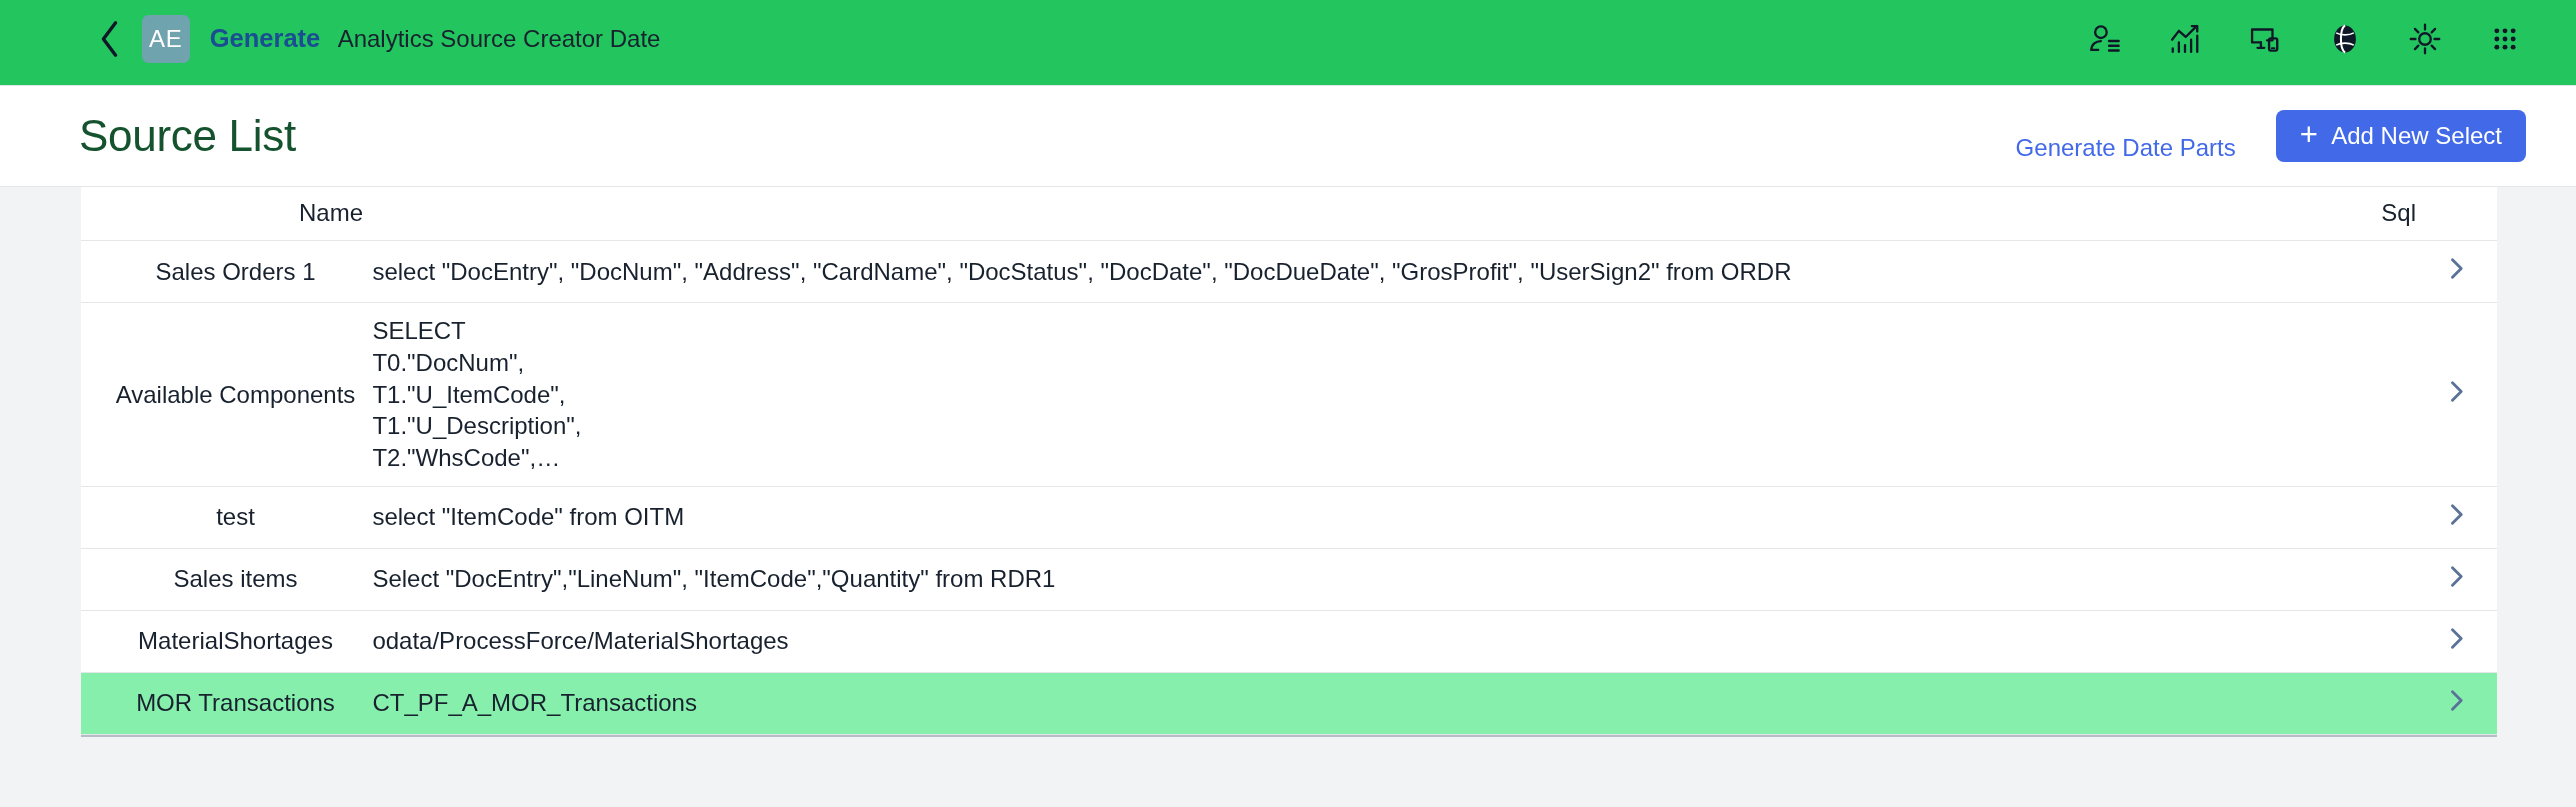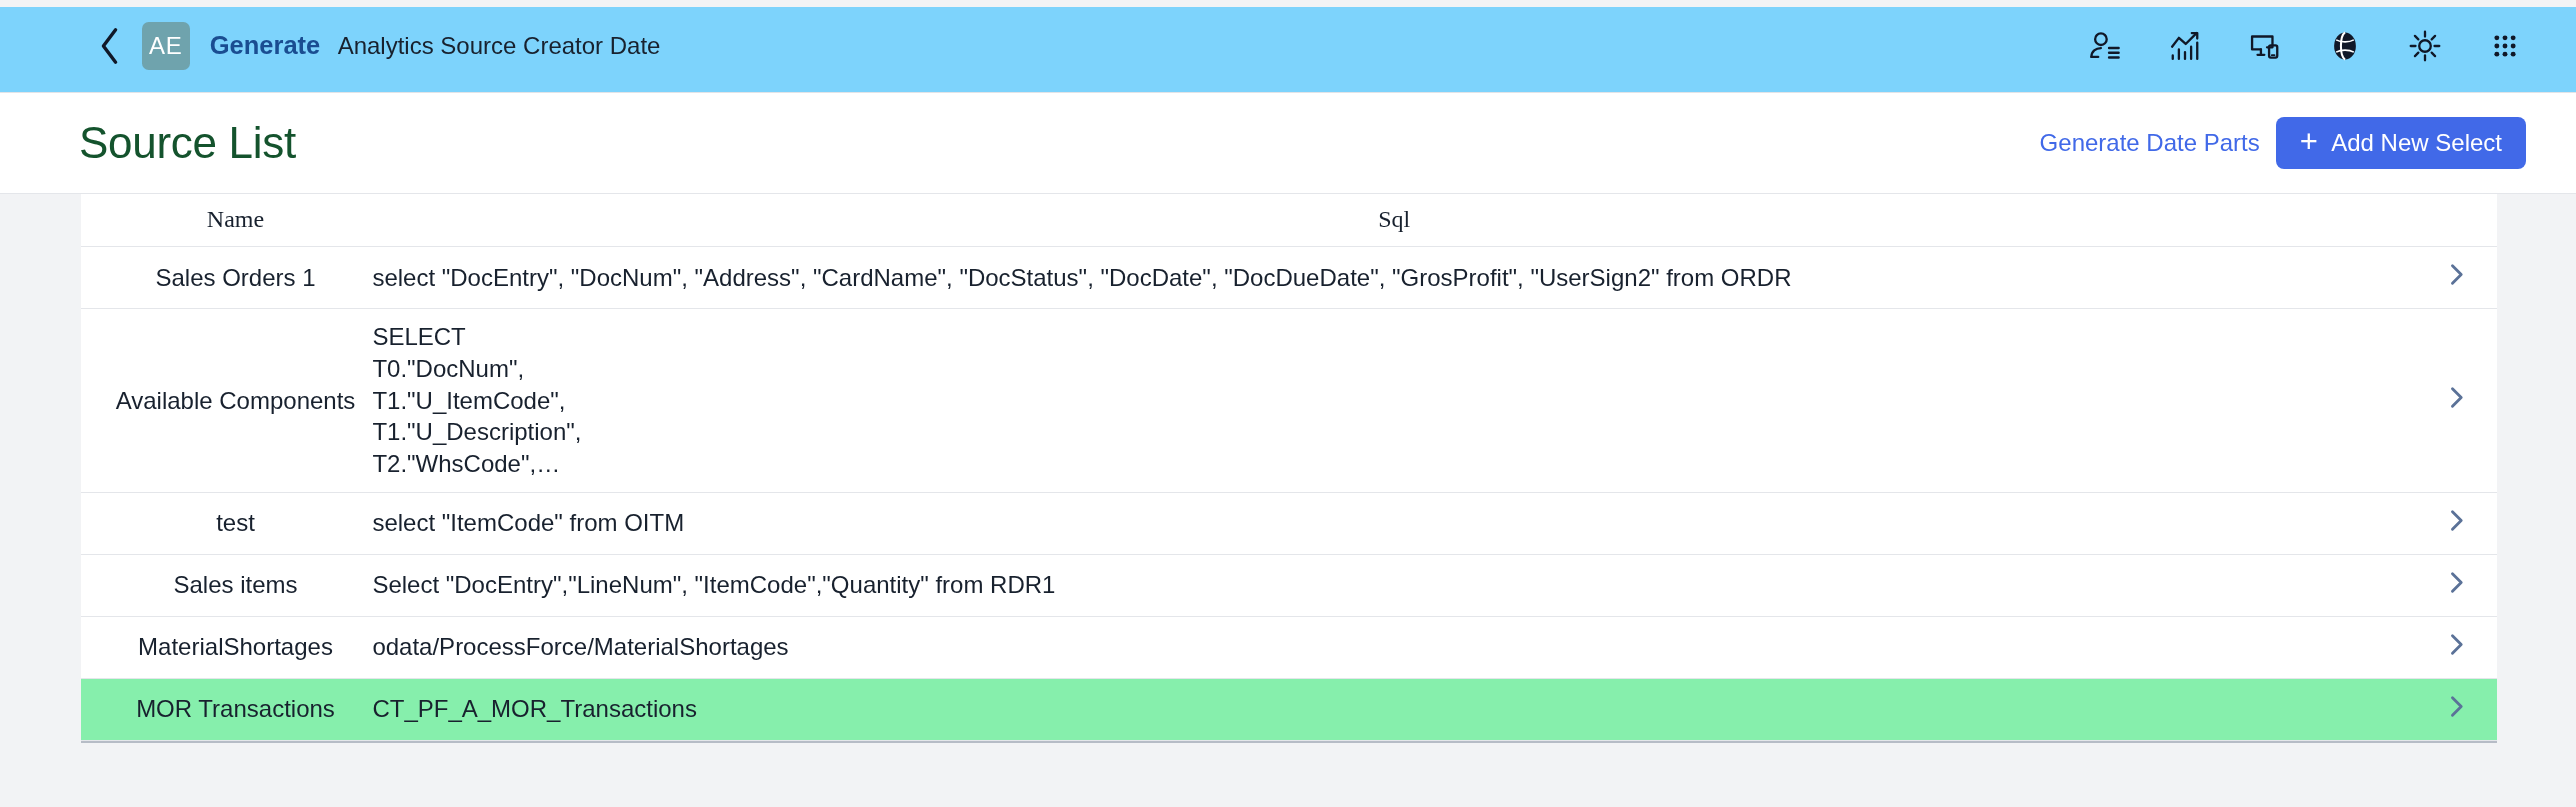--- a/index.html
+++ b/index.html
@@ -8,27 +8,26 @@
     width: 2576px;
     height: 808px;
     background: #f2f3f5;
     font-family: "Liberation Sans", sans-serif;
     -webkit-font-smoothing: antialiased;
   }
 
   
   .shell-bar {
     height: 86px;
-    background: #7dd3fc;
+    background: #22c55e;
     display: flex;
     align-items: center;
     padding: 0 50px 8px 87px;
     border-bottom: 1.3px solid #e2e4e8;
     box-shadow: 0 0.7px 1.3px rgba(0,0,0,0.04);
-    margin-top: 7px;
   }
   .back-btn {
     width: 44px; height: 44px;
     display: flex; align-items: center; justify-content: center;
     cursor: pointer;
     flex: 0 0 auto;
     margin-right: 10.7px;
   }
   .back-btn svg { display: block; }
   .app-logo {
@@ -78,21 +77,21 @@
     border-bottom: 1.3px solid #e4e6ea;
   }
   .page-title {
     font-size: 44px;
     font-weight: normal;
     color: #14532d;
     letter-spacing: -0.3px;
     white-space: nowrap;
   }
   .header-spacer { flex: 1 1 auto; }
-  .header-actions { display: flex; align-items: center; gap: 16px; }
+  .header-actions { display: flex; align-items: flex-end; gap: 40px; }
   .link-btn {
     font-size: 24px;
     color: #4169e8;
     background: transparent;
     border: none;
     cursor: pointer;
     white-space: nowrap;
     font-family: inherit;
   }
   .primary-btn {
@@ -126,29 +125,28 @@
     margin: 0 79px 0 81px;
     background: #ffffff;
     border-bottom: 2px solid #b6bcc6;
   }
   .tbl { width: 100%; border-collapse: collapse; table-layout: fixed; }
   .tbl col.c-name { width: 282px; }
   .tbl col.c-sql { width: auto; }
   .tbl col.c-nav { width: 81px; }
 
   .tbl thead th {
-    text-align: center;
+    text-align: right;
     font-size: 24px;
     font-weight: normal;
     color: #18212e;
     padding: 12px 0 13.4px 0;
     height: 39px;
     border-bottom: 1.3px solid #e4e6ea;
     vertical-align: middle;
-    font-family: Liberation Serif, serif;
   }
   .tbl thead th.h-name { padding-left: 27px; }
   .tbl thead th.h-sql  { padding-left: 9.4px; }
 
   .tbl tbody tr { border-bottom: 1.3px solid #e4e6ea; }
   .tbl tbody tr.row-highlight { background: #86efac; }
   .tbl tbody td {
     font-size: 24px;
     color: #18212e;
     vertical-align: middle;

